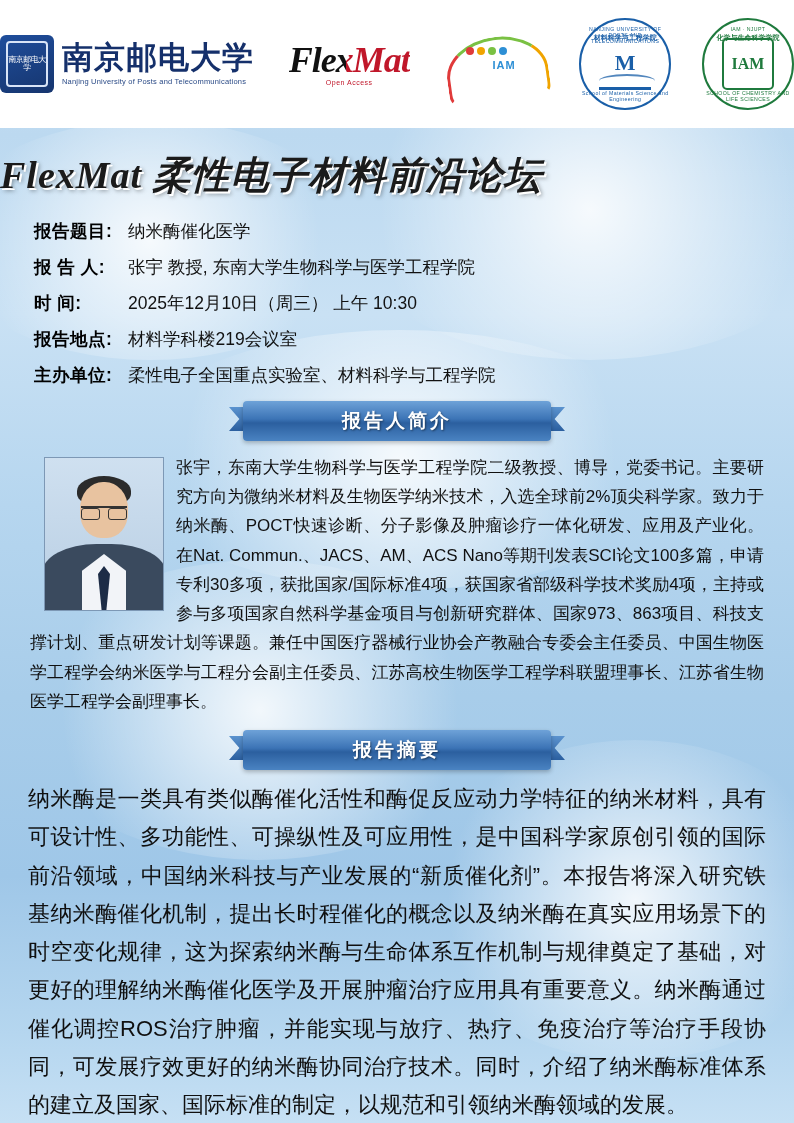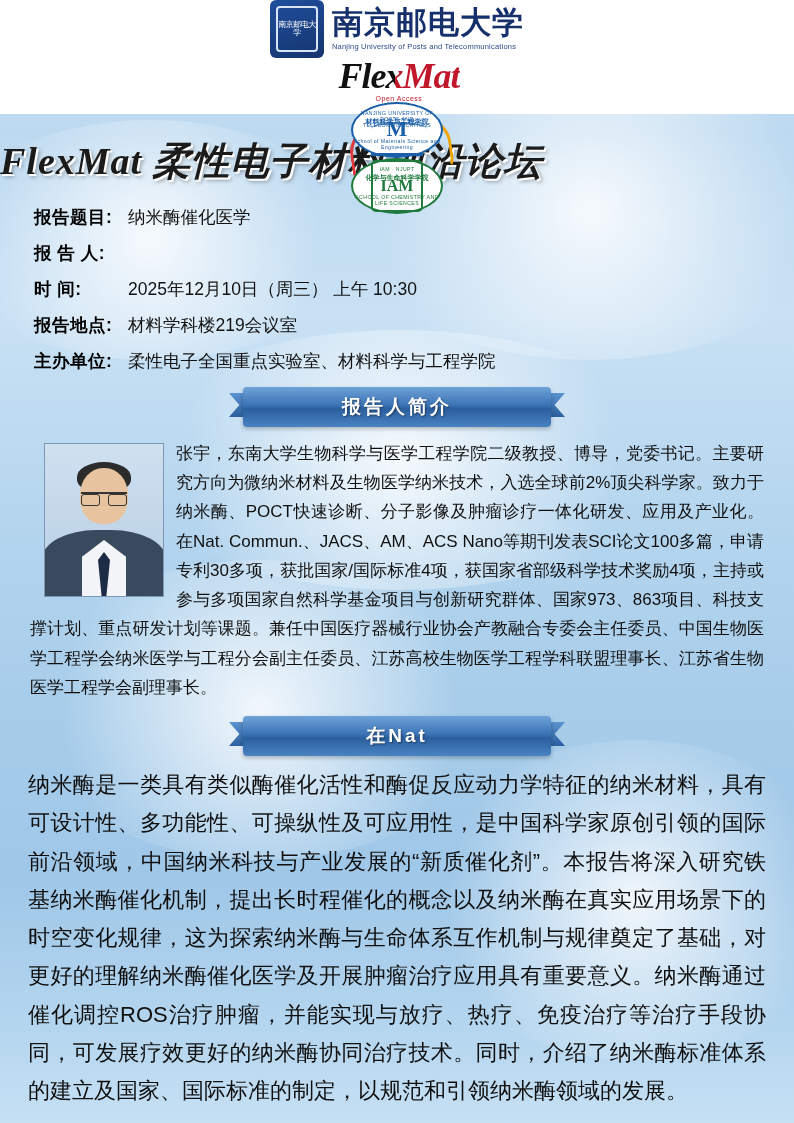--- a/index.html
+++ b/index.html
@@ -23,29 +23,28 @@
   }
   .c1 { left: -60px; top: 120px; width: 420px; height: 240px; }
   .c2 { left: 330px; top: 60px; width: 520px; height: 300px; }
   .c3 { left: 20px; top: 560px; width: 480px; height: 300px; }
   .c4 { left: 420px; top: 740px; width: 430px; height: 320px; }
   .c5 { left: 120px; top: 330px; width: 560px; height: 260px; }
 
   
   .logo-bar {
     position: relative;
-    height: 114px;
+    height: 128px;
     background: #ffffff;
     display: flex;
     align-items: center;
     justify-content: space-between;
     padding: 0 0;
     box-sizing: border-box;
     z-index: 5;
-    flex-direction: column;
   }
   .logo-left {
     display: flex;
     align-items: center;
     gap: 8px;
   }
   .njupt-shield {
     width: 54px;
     height: 58px;
     border-radius: 6px;
@@ -446,20 +445,21 @@
 
 <div class="main-title">FlexMat 柔性电子材料前沿论坛</div>
 
 <div class="info">
   <div class="info-row">
     <span class="info-label">报告题目:</span>
     <span class="info-value">纳米酶催化医学</span>
   </div>
   <div class="info-row">
     <span class="info-label">报 告 人:</span>
+    <span class="info-value">张宇 教授, 东南大学生物科学与医学工程学院</span>
   </div>
   <div class="info-row">
     <span class="info-label">时    间:</span>
     <span class="info-value">2025年12月10日（周三） 上午 10:30</span>
   </div>
   <div class="info-row">
     <span class="info-label">报告地点:</span>
     <span class="info-value">材料学科楼219会议室</span>
   </div>
   <div class="info-row">
@@ -478,16 +478,16 @@
     <div class="shirt"></div>
     <div class="tie"></div>
     <div class="hair"></div>
     <div class="head"></div>
     <div class="glasses"></div>
   </div>
   <div class="bio-text">张宇，东南大学生物科学与医学工程学院二级教授、博导，党委书记。主要研究方向为微纳米材料及生物医学纳米技术，入选全球前2%顶尖科学家。致力于纳米酶、POCT快速诊断、分子影像及肿瘤诊疗一体化研发、应用及产业化。在Nat. Commun.、JACS、AM、ACS Nano等期刊发表SCI论文100多篇，申请专利30多项，获批国家/国际标准4项，获国家省部级科学技术奖励4项，主持或参与多项国家自然科学基金项目与创新研究群体、国家973、863项目、科技支撑计划、重点研发计划等课题。兼任中国医疗器械行业协会产教融合专委会主任委员、中国生物医学工程学会纳米医学与工程分会副主任委员、江苏高校生物医学工程学科联盟理事长、江苏省生物医学工程学会副理事长。</div>
 </div>
 
 <div class="banner-wrap" style="clear:both;">
-  <div class="banner">在Nat</div>
+  <div class="banner">报告摘要</div>
 </div>
 
 <div class="abstract">纳米酶是一类具有类似酶催化活性和酶促反应动力学特征的纳米材料，具有可设计性、多功能性、可操纵性及可应用性，是中国科学家原创引领的国际前沿领域，中国纳米科技与产业发展的“新质催化剂”。本报告将深入研究铁基纳米酶催化机制，提出长时程催化的概念以及纳米酶在真实应用场景下的时空变化规律，这为探索纳米酶与生命体系互作机制与规律奠定了基础，对更好的理解纳米酶催化医学及开展肿瘤治疗应用具有重要意义。纳米酶通过催化调控ROS治疗肿瘤，并能实现与放疗、热疗、免疫治疗等治疗手段协同，可发展疗效更好的纳米酶协同治疗技术。同时，介绍了纳米酶标准体系的建立及国家、国际标准的制定，以规范和引领纳米酶领域的发展。</div>
 
 </body></html>

